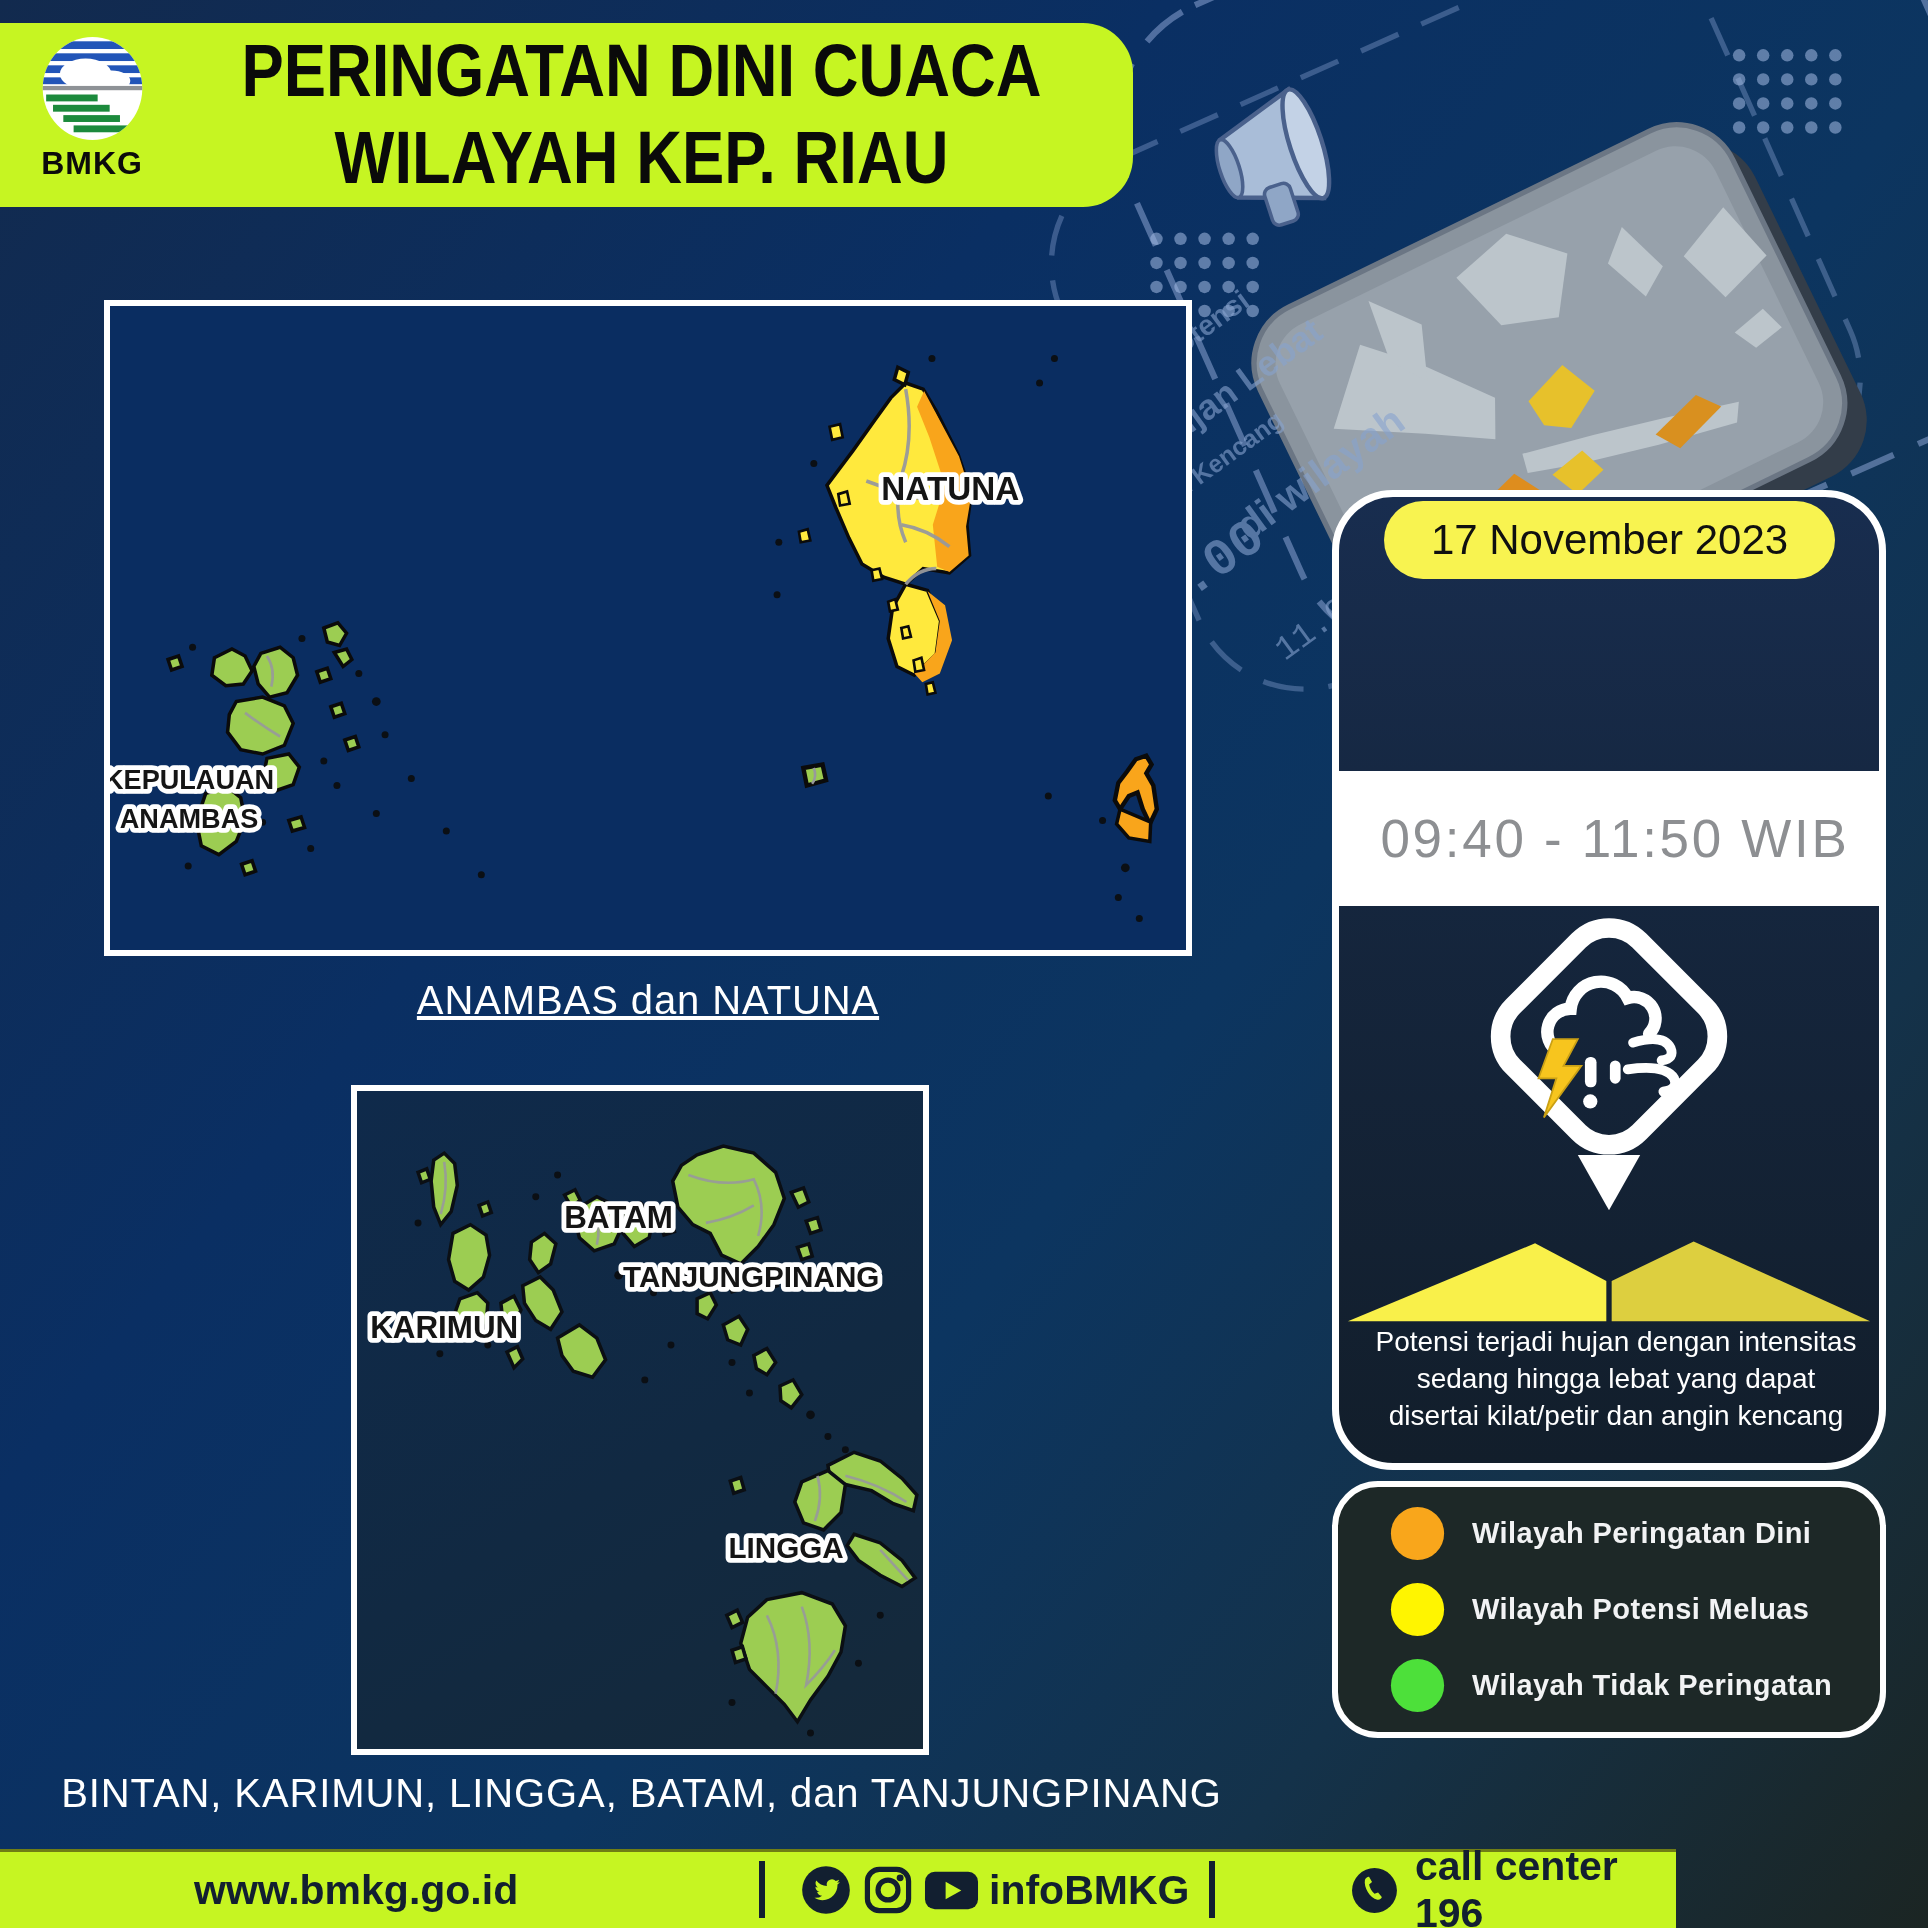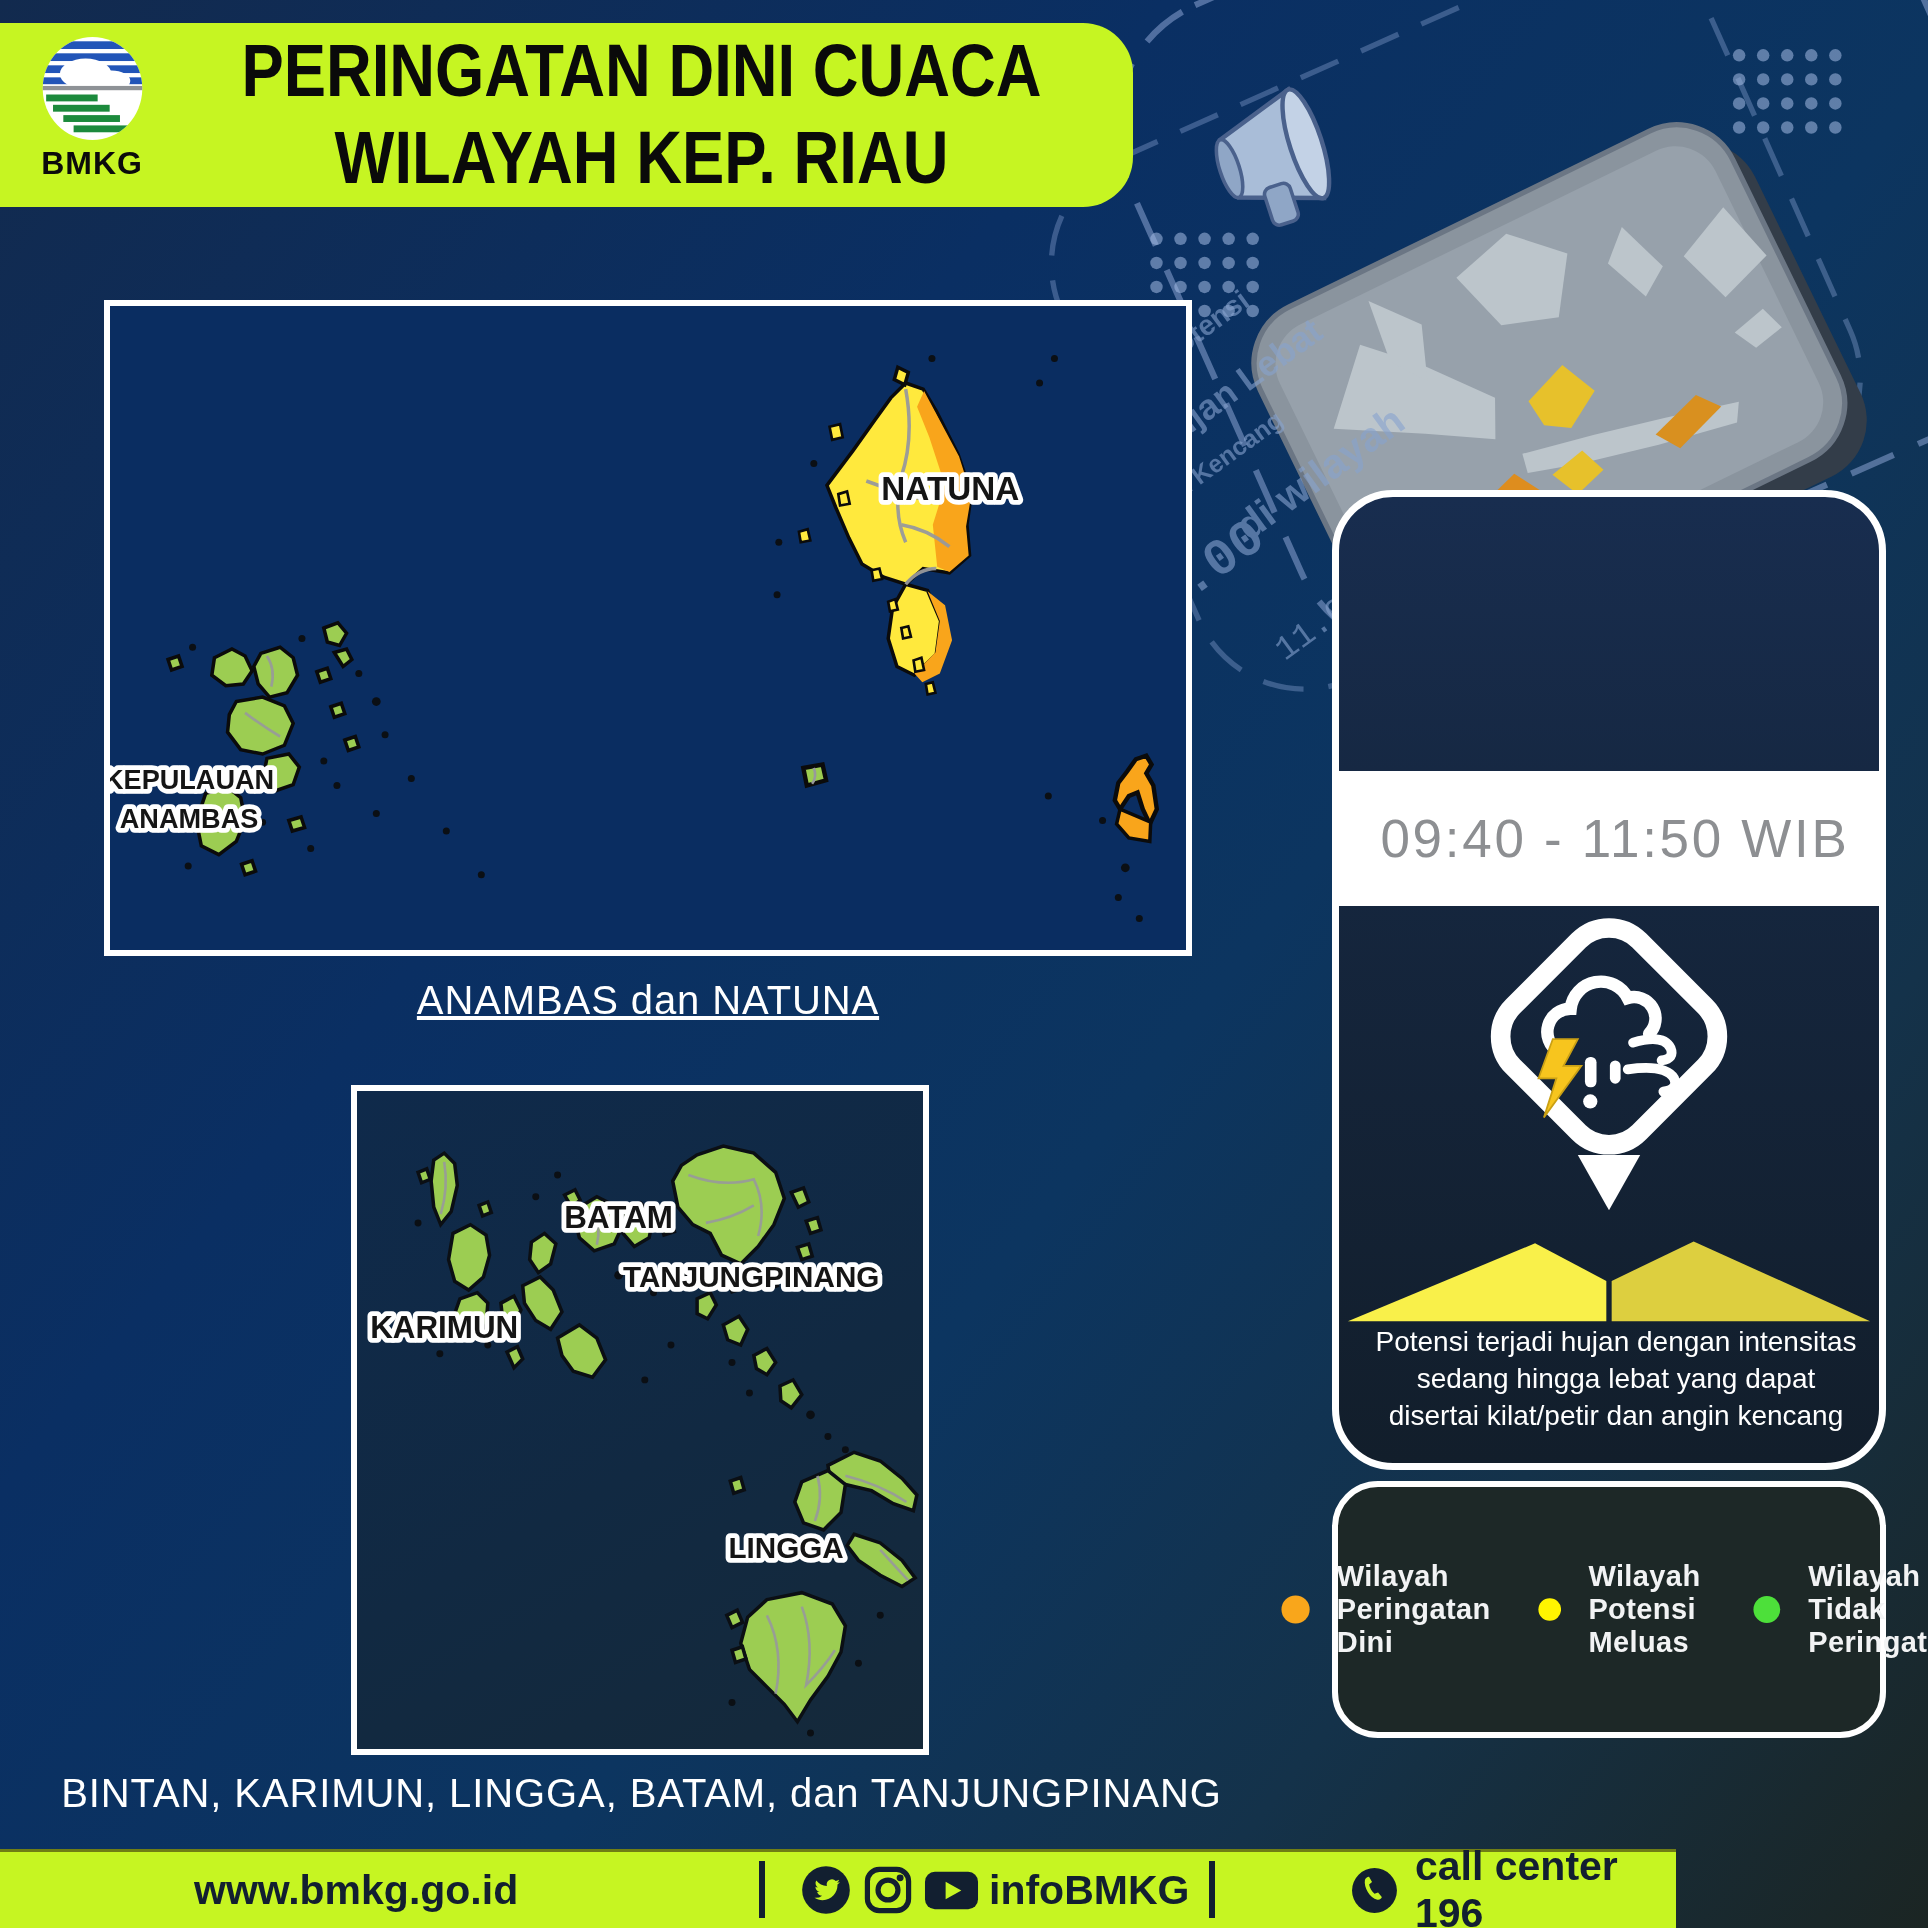--- a/index.html
+++ b/index.html
@@ -57,21 +57,21 @@
     font-size:45px;font-weight:bold;color:#f4f6f8;line-height:1.28;letter-spacing:0.9px;}
   .band{position:absolute;left:-9px;top:274px;width:570px;height:135px;background:#ffffff;
     display:flex;align-items:center;justify-content:center;}
   .time{font-size:53px;color:var(--time-gray);letter-spacing:2.7px;}
   .pin-wrap{position:absolute;left:0;top:419px;width:100%;display:flex;justify-content:center;}
   .mountain{position:absolute;left:0px;top:732px;width:100%;}
   .desc{position:absolute;left:32px;top:827px;width:490px;text-align:center;
     font-size:28px;color:#ffffff;line-height:1.32;}
 
   .legend{left:1332px;top:1481px;width:554px;height:257px;border:6.2px solid #ffffff;border-radius:46px;
-    background:var(--legend-bg);display:flex;flex-direction:row;justify-content:center;gap:21.4px;
+    background:var(--legend-bg);display:flex;flex-direction:column;justify-content:center;gap:21.4px;
     padding-left:52px;}
   .legend-row{display:flex;align-items:center;gap:27px;}
   .legend-label{font-size:29px;font-weight:bold;color:#f2f3f4;letter-spacing:0.4px;}
 
   
   .footer{left:0;top:1849px;width:1676px;height:79px;background:var(--chartreuse);
     border-top:3.6px solid #6f7d15;}
   .footer .item{position:absolute;top:0;height:76px;display:flex;align-items:center;}
   .f-text{font-size:41px;font-weight:bold;color:var(--ink);}
   .vbar{position:absolute;top:9px;width:6.2px;height:57px;background:var(--ink);}
@@ -377,20 +377,21 @@
     </g>
     <text class="isl" x="300" y="156" font-size="36">BATAM</text>
     <text class="isl" x="452" y="224" font-size="34">TANJUNGPINANG</text>
     <text class="isl" x="100" y="282" font-size="36">KARIMUN</text>
     <text class="isl" x="492" y="534" font-size="34">LINGGA</text>
   </svg>
 </div>
 <div class="abs map-caption cap2">BINTAN, KARIMUN, LINGGA, BATAM, dan TANJUNGPINANG</div>
 
 <div class="abs card">
+  <div class="pill">17 November 2023</div>
   <div class="band">
     <span class="time">09:40 - 11:50 WIB</span>
   </div>
 
   <div class="pin-wrap">
     <svg width="330" height="321" viewBox="0 0 370 360">
       <rect x="85" y="35" width="200" height="200" rx="48" transform="rotate(45 185 135)" fill="none" stroke="#ffffff" stroke-width="22"></rect>
       <polygon points="150,268 220,268 185,330" fill="#ffffff"></polygon>
 
       <path d="M128,152 a26,26 0 0 1 14,-48 a34,34 0 0 1 64,-12 a24,24 0 0 1 24,40" fill="none" stroke="#ffffff" stroke-width="14" stroke-linecap="round"></path>

